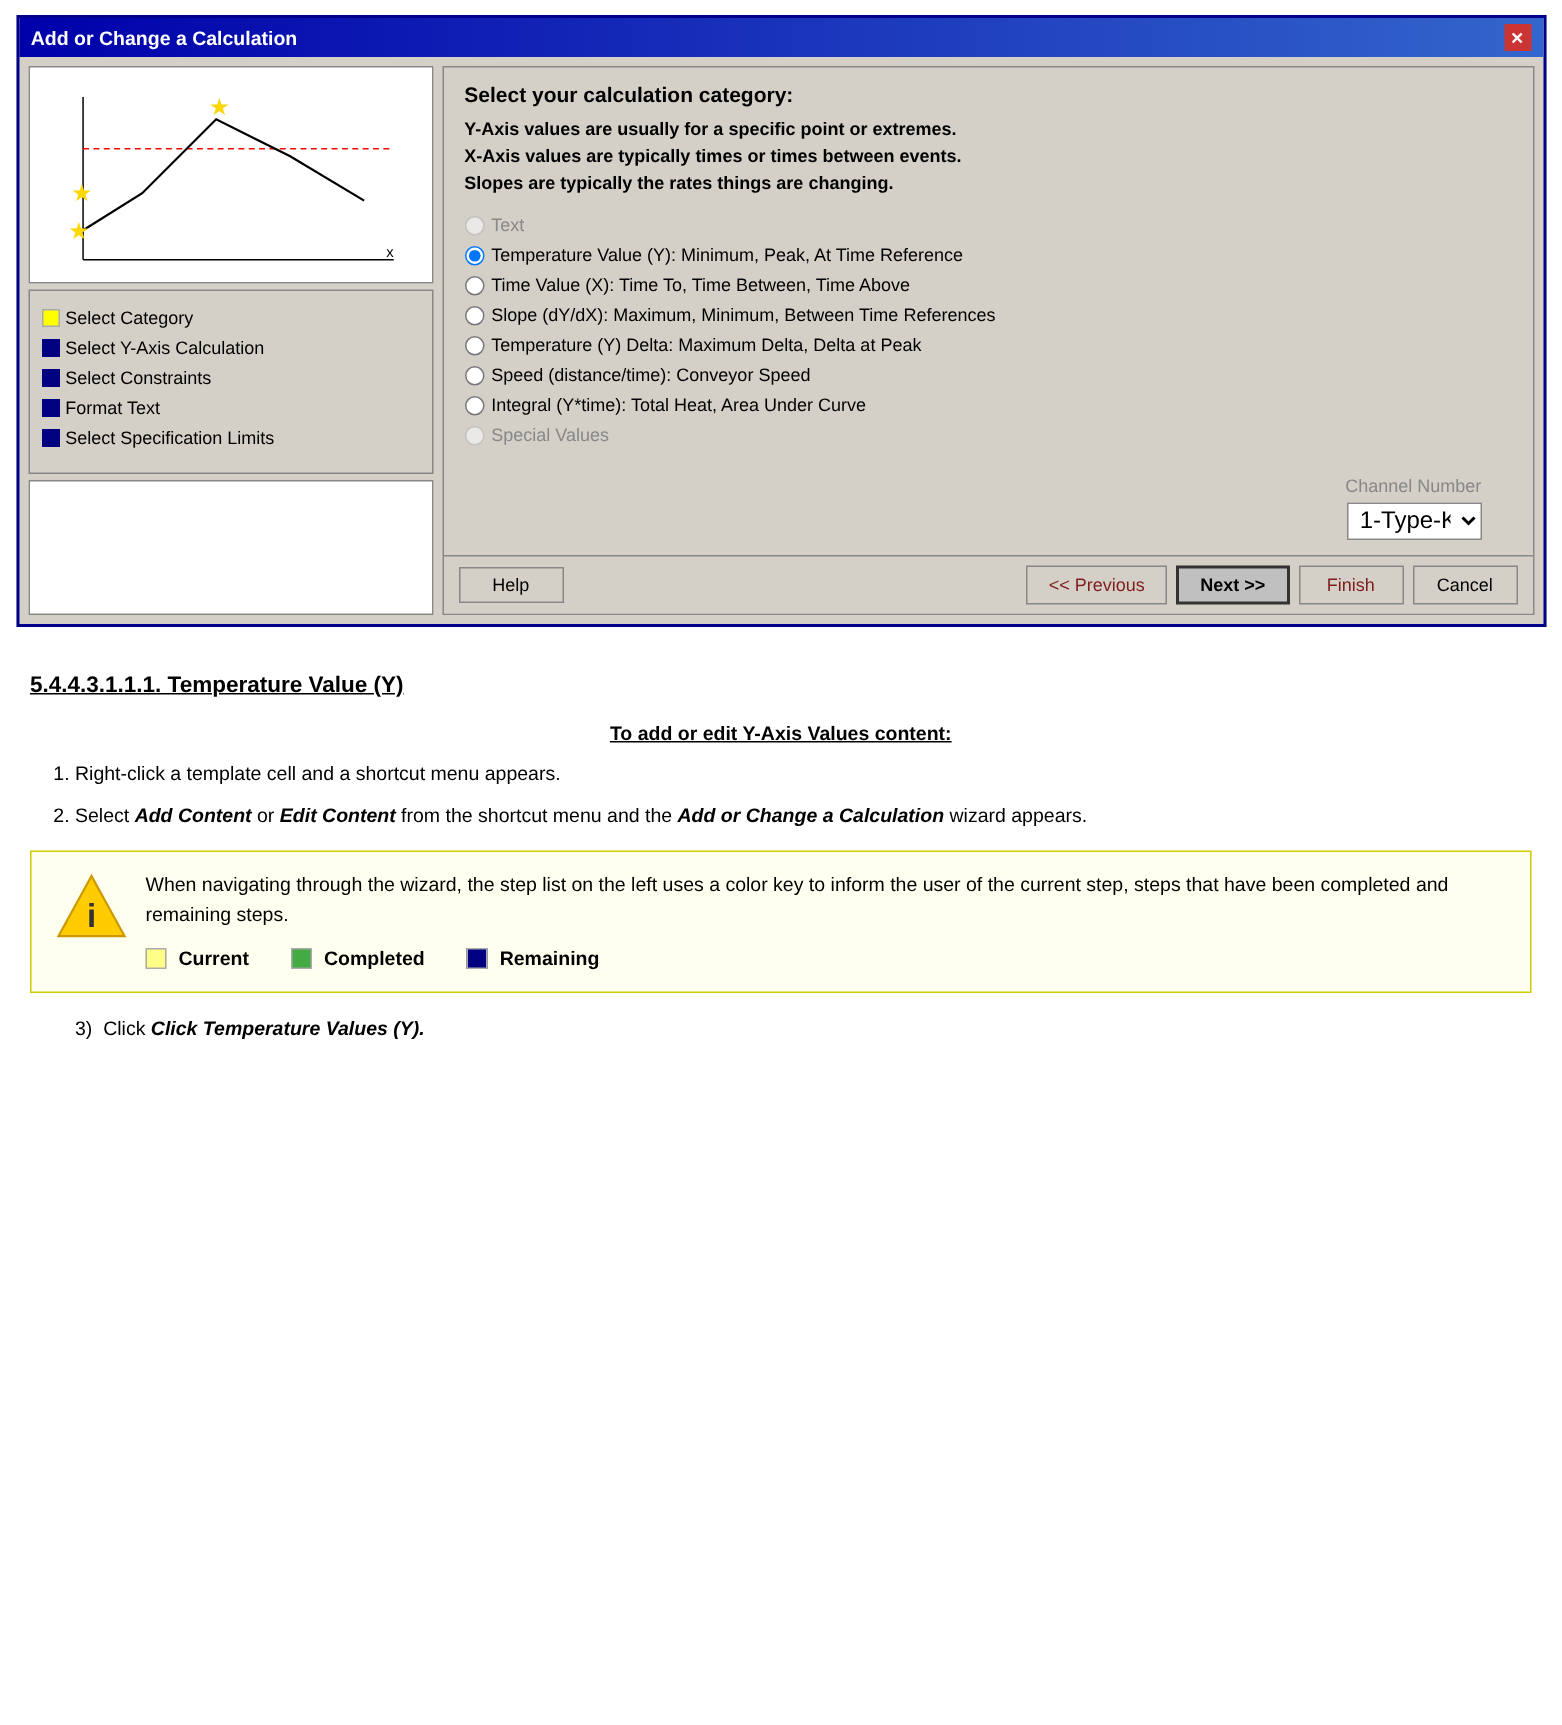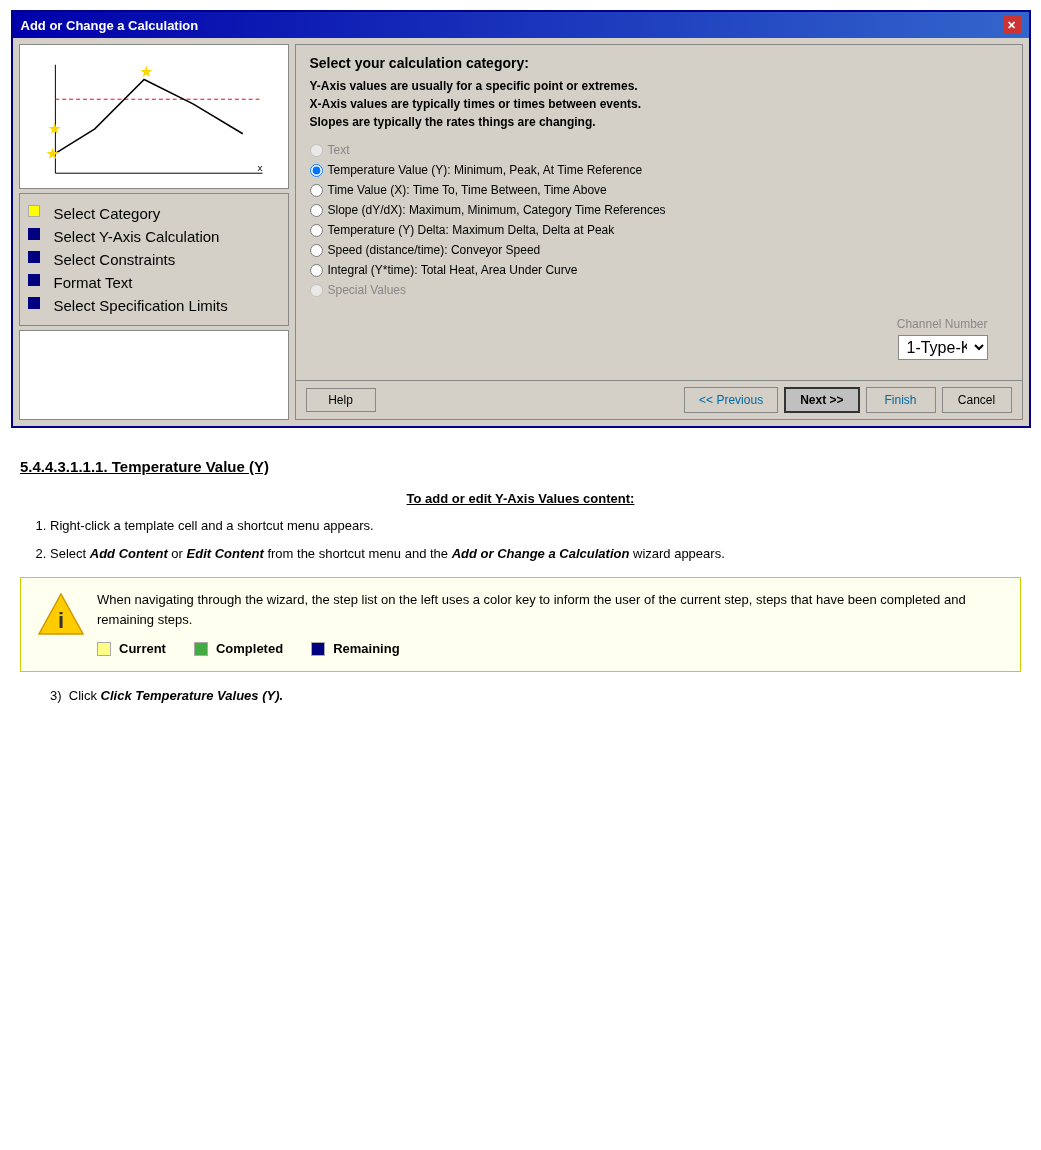--- a/index.html
+++ b/index.html
@@ -66,23 +66,24 @@
       height: 100%;
     }
     .nav-list {
       background: #d4d0c8;
       border: 1px solid #888;
       padding: 8px 6px;
       flex: 1;
     }
     .nav-item {
       display: flex;
-      gap: 14px;
+      align-items: center;
+      gap: 4px;
       padding: 3px 2px;
-      font-size: 15px;
+      font-size: 12px;
       cursor: pointer;
     }
     .nav-item .square {
       width: 12px;
       height: 12px;
       flex-shrink: 0;
     }
     .nav-item.current .square { background: #ffff00; border: 1px solid #aaa; }
     .nav-item.remaining .square { background: #000080; }
     .bottom-left {
@@ -173,21 +174,21 @@
       border: 1px solid #888;
       cursor: pointer;
       min-width: 70px;
     }
     .dialog-btn.next-btn {
       background: #c0c0c0;
       font-weight: bold;
       border: 2px solid #333;
     }
     .dialog-btn.disabled {
-      color: #0369a1;
+      color: #7f1d1d;
     }
 
     
     .page-content {
       padding: 20px 20px;
       font-family: Arial, sans-serif;
       font-size: 13px;
     }
     .section-heading {
       font-size: 15px;
@@ -330,21 +331,21 @@
           <div class="radio-item">
             <input type="radio" name="calc_category" id="r_temp" checked="" style="">
             <label for="r_temp">Temperature Value (Y):  Minimum, Peak, At Time Reference</label>
           </div>
           <div class="radio-item">
             <input type="radio" name="calc_category" id="r_time" style="">
             <label for="r_time">Time Value (X):  Time To, Time Between, Time Above</label>
           </div>
           <div class="radio-item">
             <input type="radio" name="calc_category" id="r_slope" style="">
-            <label for="r_slope">Slope (dY/dX):  Maximum, Minimum, Category Time References</label>
+            <label for="r_slope">Slope (dY/dX):  Maximum, Minimum, Between Time References</label>
           </div>
           <div class="radio-item">
             <input type="radio" name="calc_category" id="r_tdelta" style="">
             <label for="r_tdelta">Temperature (Y) Delta:  Maximum Delta, Delta at Peak</label>
           </div>
           <div class="radio-item">
             <input type="radio" name="calc_category" id="r_speed" style="">
             <label for="r_speed">Speed (distance/time): Conveyor Speed</label>
           </div>
           <div class="radio-item">

